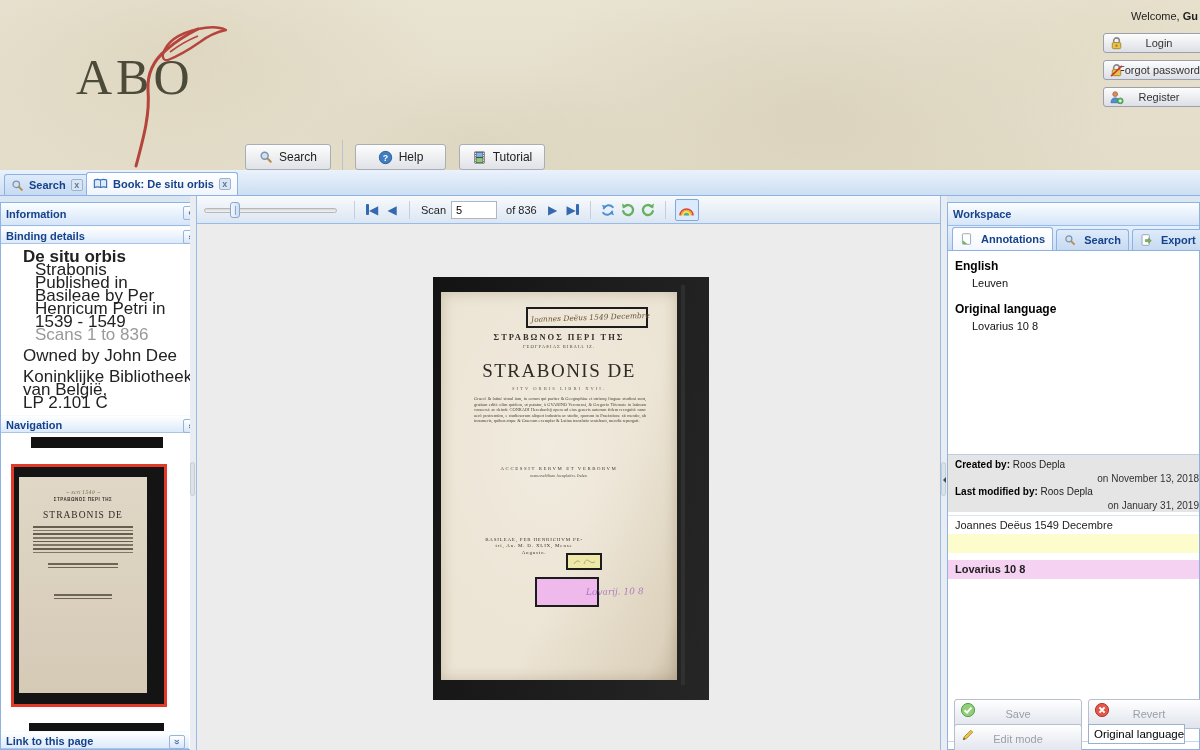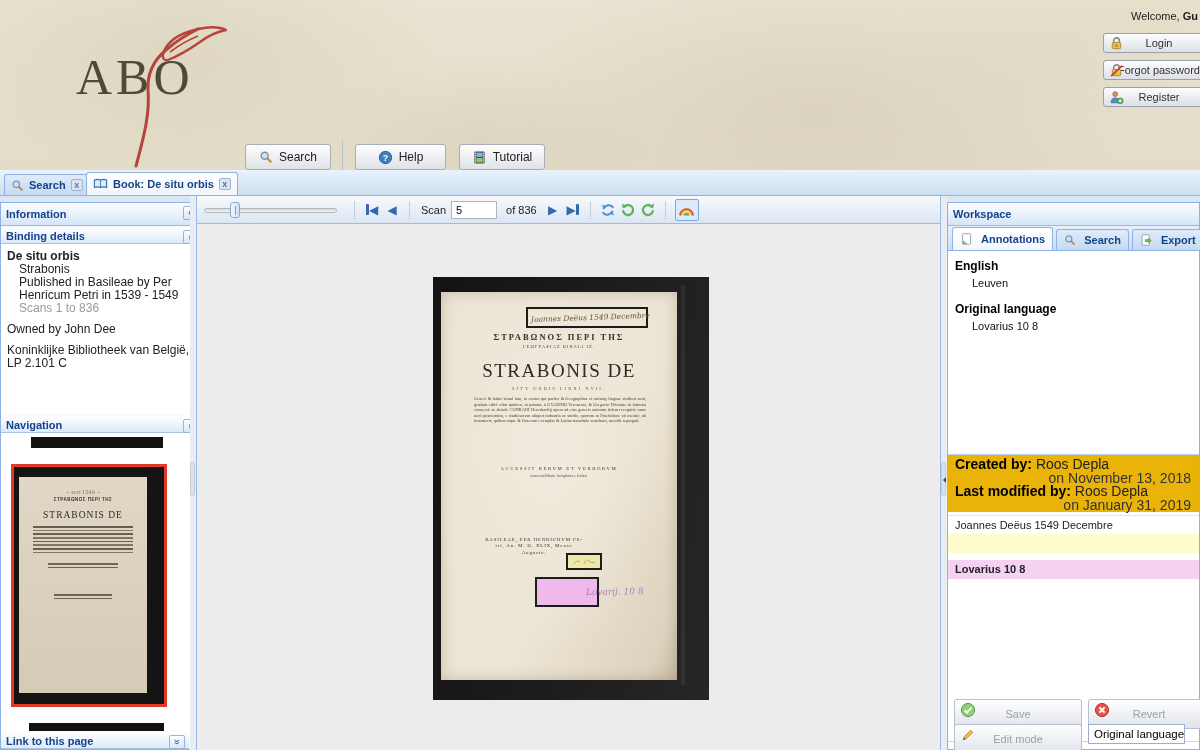--- a/index.html
+++ b/index.html
@@ -67,21 +67,21 @@
   .tool {
     position:absolute; right:4px; top:3px; width:16px; height:14px;
     background:linear-gradient(#ffffff,#d8e6f8); border:1px solid #98b5d7; border-radius:2px;
     color:#3a6db0; font-size:10px; font-weight:bold; display:flex; align-items:center; justify-content:center;
   }
   .tool span { display:block; line-height:10px; }
   .rot90 { transform:rotate(90deg); }
   .rotm90 { transform:rotate(-90deg); }
   
   #left-panel { left:0; width:204px; }
-  #binding-content { position:relative; height:171px; padding:6px 10px 0 6px; font-size:12px; line-height:13px; border-bottom:0; }
+  #binding-content { position:relative; height:171px; padding:6px 10px 0 22px; font-size:17px; line-height:13px; border-bottom:0; }
   #binding-content .bold { font-weight:bold; }
   #binding-content .indent { padding-left:12px; }
   #binding-content .gray { color:#999; }
   #binding-content .spacer { height:8px; }
   #b-scroll { position:absolute; right:1px; top:2px; width:7px; height:160px; background:#f3f7fc; }
   #b-thumb { position:absolute; left:0; top:2px; width:7px; height:26px; background:linear-gradient(90deg,#cfe0f5,#b6cfec); border:1px solid #a0bcdd; border-radius:3px; }
   #nav-content { position:relative; height:302px; overflow:hidden; background:#fff; }
   .strip { position:absolute; background:#121212; }
   #thumb-main { position:absolute; left:10px; top:31px; width:156px; height:243px; border:3px solid #e23a28; background:#141414; }
   #thumb-page { position:absolute; left:5px; top:10px; width:128px; height:216px; background:linear-gradient(#e0d7c6,#d5cab6); overflow:hidden; }
@@ -152,21 +152,21 @@
   .ws-tab {
     height:21px; border:1px solid #8db2e3; border-bottom:none; border-radius:3px 3px 0 0;
     display:flex; align-items:center; gap:8px; padding:0 7px; font-size:11px; font-weight:bold; color:#15428b;
     background:linear-gradient(#deebfa,#c7daf1);
   }
   .ws-tab.active { background:linear-gradient(#ffffff,#f3f7fd); height:23px; }
   #ws-content { position:absolute; left:0; top:49px; width:251px; height:497px; background:#fff; }
   .ws-h { position:absolute; left:7px; font-size:12px; font-weight:bold; color:#000; }
   .ws-v { position:absolute; left:24px; font-size:11px; color:#111; }
   #ws-div1 { position:absolute; left:0; top:202px; width:251px; height:1px; background:#b9cfe8; }
-  #ws-meta { position:absolute; left:0; top:203px; width:251px; height:57px; background:#eab308; padding:3px 8px 0 7px; line-height:13.5px; font-size:14px; }
+  #ws-meta { position:absolute; left:0; top:203px; width:251px; height:57px; background:#e5e5e5; padding:3px 0 0 7px; line-height:13.5px; font-size:10px; }
   #ws-meta b { color:#000; }
   #ws-meta .dt { color:#333;text-align:right; }
   .ws-row { position:absolute; left:0; width:251px; height:19px; font-size:11px; padding:3px 0 0 7px; }
   #ws-row-0 { top:263px; background:#ffffff; border-top:1px solid #dce6f2; }
   #ws-row-1 { top:282px; background:#fcfccd; }
   #ws-row-2 { top:308px; background:#f6d2f2; font-weight:bold; }
   #ws-btn-div { position:absolute; left:0; top:489px; width:251px; height:1px; background:#c8d6e8; }
   .ws-btn {
     position:absolute; height:30px; background:linear-gradient(#ffffff,#dfe3ec);
     border:1px solid #b7bfcc; border-radius:3px; color:#9aa0a8; font-size:11px;

